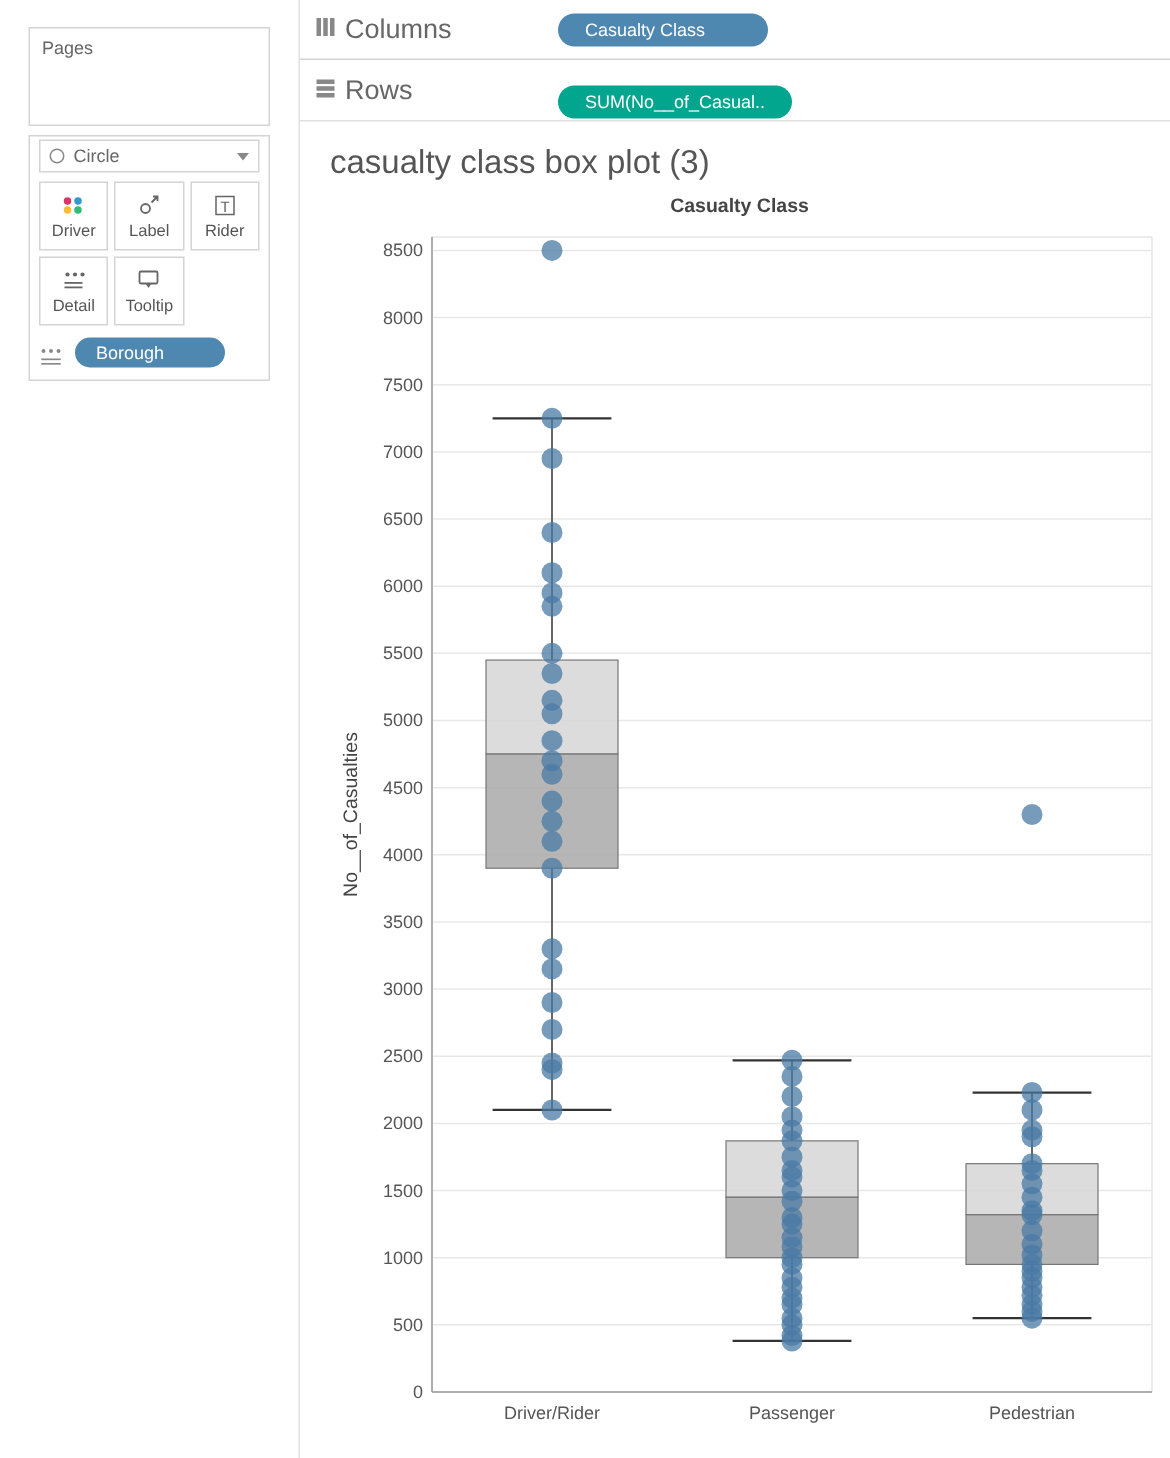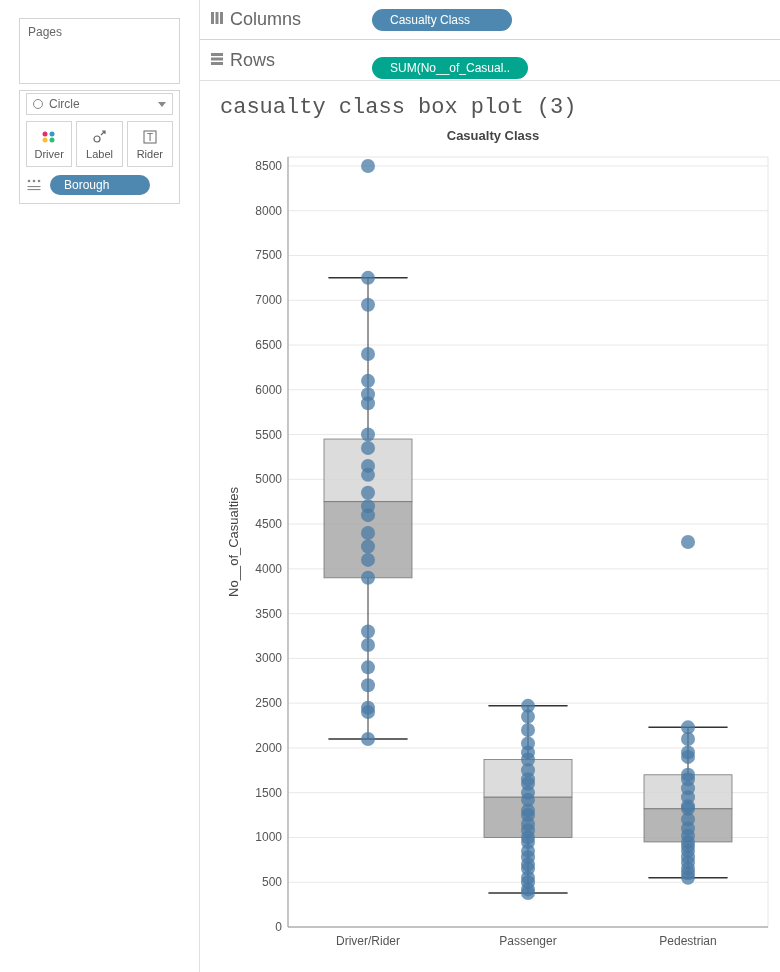--- a/index.html
+++ b/index.html
@@ -76,21 +76,21 @@
     gap: 2px;
   }
   .mark-btn .ico { height: 18px; display:flex; align-items:center; justify-content:center; }
   .mark-btn svg { width: 18px; height: 18px; }
   .mark-buttons-row2 {
     display: grid; grid-template-columns: repeat(3, 1fr);
     gap: 4px; margin-top: 4px;
   }
   .mark-buttons-row2 .spacer { visibility: hidden; }
   .pill-row {
-    display: flex; align-items: center;
+    display: flex; align-items: flex-end;
     margin-top: 8px; gap: 6px; padding: 0 0px;
   }
   .detail-icon { width: 18px; height: 14px; flex:0 0 18px; display:flex; align-items:center; justify-content:center; }
   .pill {
     background: var(--pill-blue);
     color: #fff;
     border-radius: 999px;
     padding: 3px 14px;
     font-size: 12px;
     min-width: 100px;
@@ -115,21 +115,20 @@
   .shelf .shelf-label svg { width:14px; height:14px; }
   .shelf .pill { min-width: 140px; padding: 4px 18px; }
   .pill-green { background: var(--pill-green); margin-top: 16px; }
   .viz {
     flex: 1; padding: 14px 8px 8px 8px;
     display: flex; flex-direction: column;
   }
   .viz-title {
     font-size: 22px; color: #555; font-weight: 400;
     padding: 0 0 6px 12px;
-    font-family: Liberation Mono, monospace;
   }
   .chart-wrap { position: relative; flex:1; }
   .col-header {
     text-align: center; font-size: 13px; color: #444;
     margin: 2px 0 4px 0; font-weight:600;
   }
 </style>
 </head>
 <body>
 
@@ -171,20 +170,44 @@
           </div>
           <div class="mark-btn">
             <span class="ico">
               <svg viewBox="0 0 18 18">
                   <rect x="3" y="3" width="12" height="12" fill="none" stroke="#666" stroke-width="1"></rect>
                   <text x="9" y="13" text-anchor="middle" font-size="10" fill="#666">T</text>
                 </svg>
             </span>
             <span>Rider</span>
           </div>
+        </div>
+        <div class="mark-buttons-row2">
+          <div class="mark-btn">
+            <span class="ico">
+              <svg viewBox="0 0 18 18">
+                  <circle cx="5" cy="5" r="1.4" fill="#666"></circle>
+                  <circle cx="10" cy="5" r="1.4" fill="#666"></circle>
+                  <circle cx="15" cy="5" r="1.4" fill="#666"></circle>
+                  <rect x="3" y="10" width="12" height="1.2" fill="#666"></rect>
+                  <rect x="3" y="13" width="12" height="1.2" fill="#666"></rect>
+                </svg>
+            </span>
+            <span>Detail</span>
+          </div>
+          <div class="mark-btn">
+            <span class="ico">
+              <svg viewBox="0 0 18 18">
+                  <rect x="3" y="3" width="12" height="8" rx="1" fill="none" stroke="#666" stroke-width="1.2"></rect>
+                  <path d="M7 11 L9 14 L11 11 Z" fill="#666"></path>
+                </svg>
+            </span>
+            <span>Tooltip</span>
+          </div>
+          <div class="mark-btn spacer"></div>
         </div>
         <div class="pill-row">
           <span class="detail-icon">
             <svg viewBox="0 0 18 14">
                 <circle cx="3" cy="3" r="1.3" fill="#888"></circle>
                 <circle cx="8" cy="3" r="1.3" fill="#888"></circle>
                 <circle cx="13" cy="3" r="1.3" fill="#888"></circle>
                 <rect x="1.5" y="8" width="13" height="1.1" fill="#888"></rect>
                 <rect x="1.5" y="11" width="13" height="1.1" fill="#888"></rect>
               </svg>

